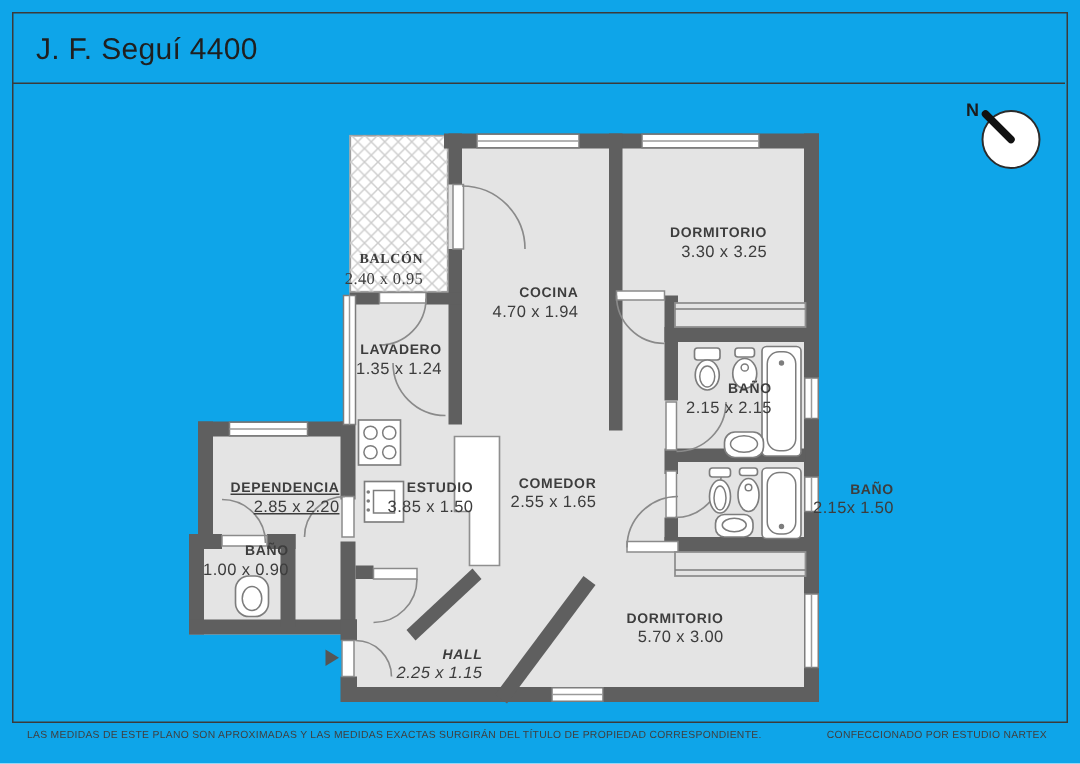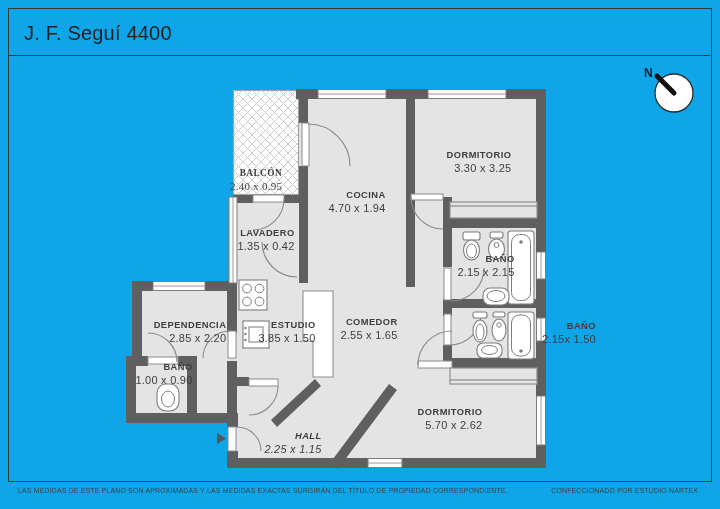--- a/index.html
+++ b/index.html
@@ -256,27 +256,27 @@
   <div class="room-label" style="left:357px;top:202px;">
     <div class="rn">COCINA</div>
     <div class="rd">4.70 x 1.94</div>
   </div>
   <div class="room-label" style="left:479px;top:162px;">
     <div class="rn">DORMITORIO</div>
     <div class="rd">3.30 x 3.25</div>
   </div>
   <div class="room-label" style="left:266px;top:240px;">
     <div class="rn">LAVADERO</div>
-    <div class="rd">1.35 x 0.42</div>
+    <div class="rd">1.35 x 1.24</div>
   </div>
   <div class="room-label" style="left:486px;top:266px;">
     <div class="rn">BAÑO</div>
     <div class="rd">2.15 x 2.15</div>
   </div>
-  <div class="room-label" style="left:190px;top:332px;">
+  <div class="room-label" style="left:190px;top:332px;text-decoration:underline;">
     <div class="rn">DEPENDENCIA</div>
     <div class="rd">2.85 x 2.20</div>
   </div>
   <div class="room-label" style="left:287px;top:332px;">
     <div class="rn">ESTUDIO</div>
     <div class="rd">3.85 x 1.50</div>
   </div>
   <div class="room-label" style="left:369px;top:329px;">
     <div class="rn">COMEDOR</div>
     <div class="rd">2.55 x 1.65</div>
@@ -288,19 +288,19 @@
   <div class="room-label" style="left:164px;top:374px;">
     <div class="rn">BAÑO</div>
     <div class="rd">1.00 x 0.90</div>
   </div>
   <div class="room-label" style="left:293px;top:443px;font-style:italic;">
     <div class="rn">HALL</div>
     <div class="rd">2.25 x 1.15</div>
   </div>
   <div class="room-label" style="left:450px;top:419px;">
     <div class="rn">DORMITORIO</div>
-    <div class="rd">5.70 x 2.62</div>
+    <div class="rd">5.70 x 3.00</div>
   </div>
 
   <div class="footer-l">LAS MEDIDAS  DE ESTE PLANO SON APROXIMADAS Y LAS MEDIDAS EXACTAS SURGIRÁN DEL TÍTULO DE PROPIEDAD CORRESPONDIENTE.</div>
   <div class="footer-r">CONFECCIONADO POR ESTUDIO NARTEX</div>
 
 </div>
 
 </body></html>

